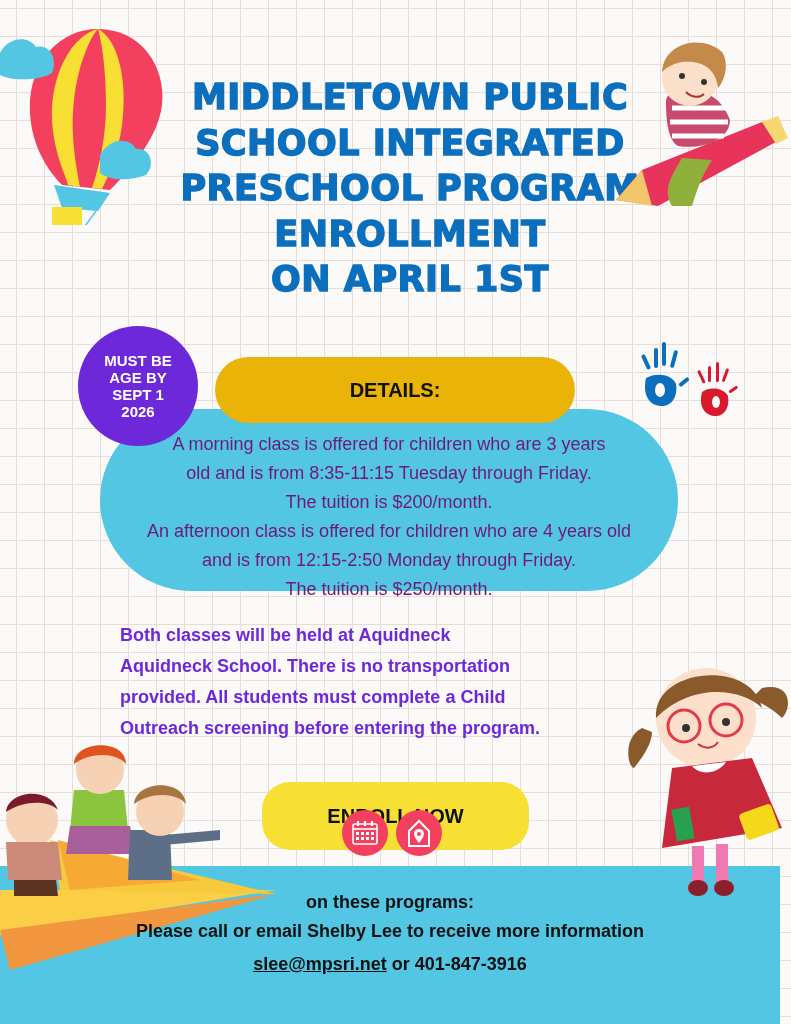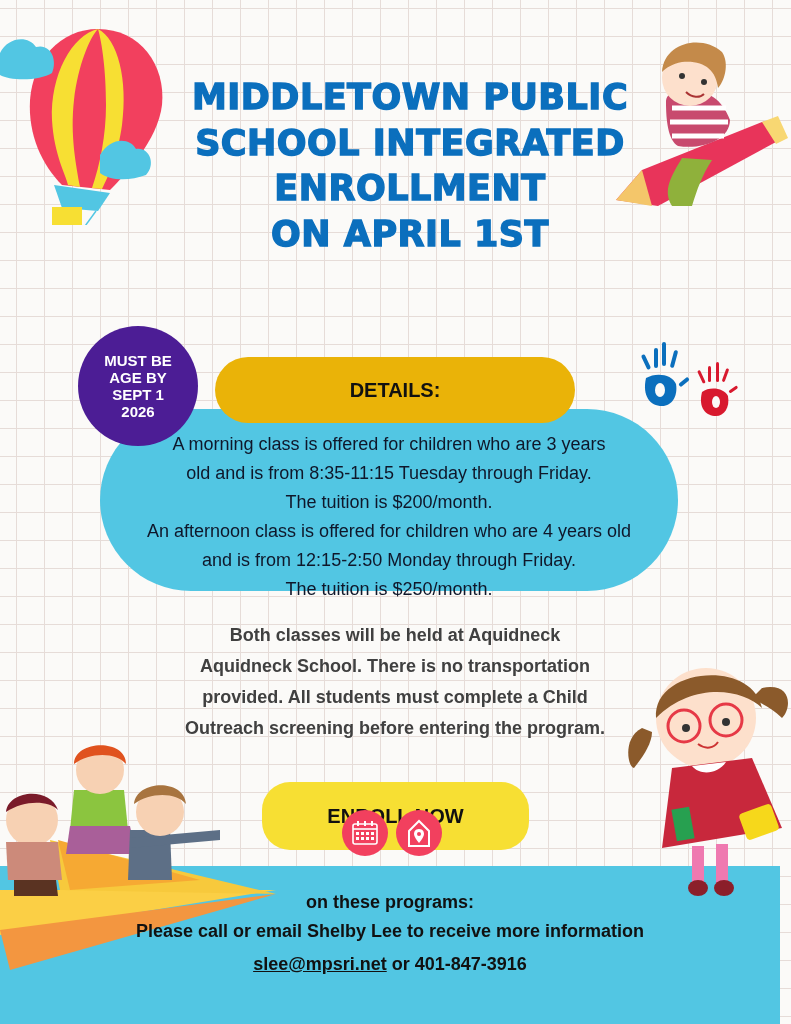--- a/index.html
+++ b/index.html
@@ -18,42 +18,42 @@
   .title {
     left:150px; top:38px; width:520px; text-align:center;
     color:#0b6fbd; font-family:"DejaVu Sans", sans-serif; font-weight:bold;
     font-size:35px; line-height:45.5px; letter-spacing:0.5px; text-transform:uppercase;margin-top:37px;
     -webkit-text-stroke:1.4px #0b6fbd;
   }
   .title div { white-space:nowrap; }
 
   .age-badge {
     left:78px; top:326px; width:120px; height:120px; border-radius:50%;
-    background:#4c1d95; color:#fff; font-weight:bold; font-size:15px; line-height:17px;
+    background:#6d28d9; color:#fff; font-weight:bold; font-size:15px; line-height:17px;
     display:flex; flex-direction:column; align-items:center; justify-content:center; text-align:center;
   }
   .age-badge span { display:block; }
 
   .details-pill {
     left:215px; top:357px; width:360px; height:66px; border-radius:33px;
     background:#eab308; display:flex; align-items:center; justify-content:center;
     font-weight:bold; font-size:20px; color:#111; z-index:3;
   }
   .details-blob {
     left:100px; top:409px; width:578px; height:182px; border-radius:91px;
     background:#52c6e3; z-index:2;
   }
   .details-text {
     left:100px; top:430px; width:578px; text-align:center; z-index:4;
-    color:#0f172a; font-size:18px; line-height:29px;
+    color:#701a75; font-size:18px; line-height:29px;
   }
   .details-text div { white-space:nowrap; }
 
   .location-text {
-    left:120px; top:620px; width:550px; text-align:center; color:#404040;
+    left:120px; top:620px; width:550px; text-align:left; color:#6d28d9;
     font-weight:bold; font-size:18px; line-height:31px; z-index:4;
   }
   .location-text div { white-space:nowrap; }
 
   .enroll-btn {
     left:262px; top:746px; width:267px; height:68px; border-radius:28px;
     background:#f7df33; display:flex; align-items:center; justify-content:center;
     font-weight:bold; font-size:20px; color:#111; border:none; cursor:pointer; z-index:4;
     font-family:"Liberation Sans", sans-serif;
     margin-top:36px;
@@ -98,20 +98,21 @@
   <circle cx="78" cy="48" r="28" fill="#fde0cc"></circle>
   <path d="M50 42 C52 12 90 4 110 22 C118 34 112 52 106 58 C104 40 92 30 70 32 C60 34 54 38 50 42 Z" fill="#c48a4a"></path>
   <circle cx="70" cy="46" r="3" fill="#333"></circle>
   <circle cx="92" cy="52" r="3" fill="#333"></circle>
   <path d="M74 62 C80 68 88 68 92 64" stroke="#a33" stroke-width="2" fill="none"></path>
 </svg>
 
 <div class="abs title">
   <div>MIDDLETOWN PUBLIC</div>
   <div>SCHOOL INTEGRATED</div>
+  <div>PRESCHOOL PROGRAM</div>
   <div>ENROLLMENT</div>
   <div>ON APRIL 1ST</div>
 </div>
 
 <div class="abs age-badge" style="z-index:5">
   <span>MUST BE</span>
   <span>AGE BY</span>
   <span>SEPT 1</span>
   <span>2026</span>
 </div>

